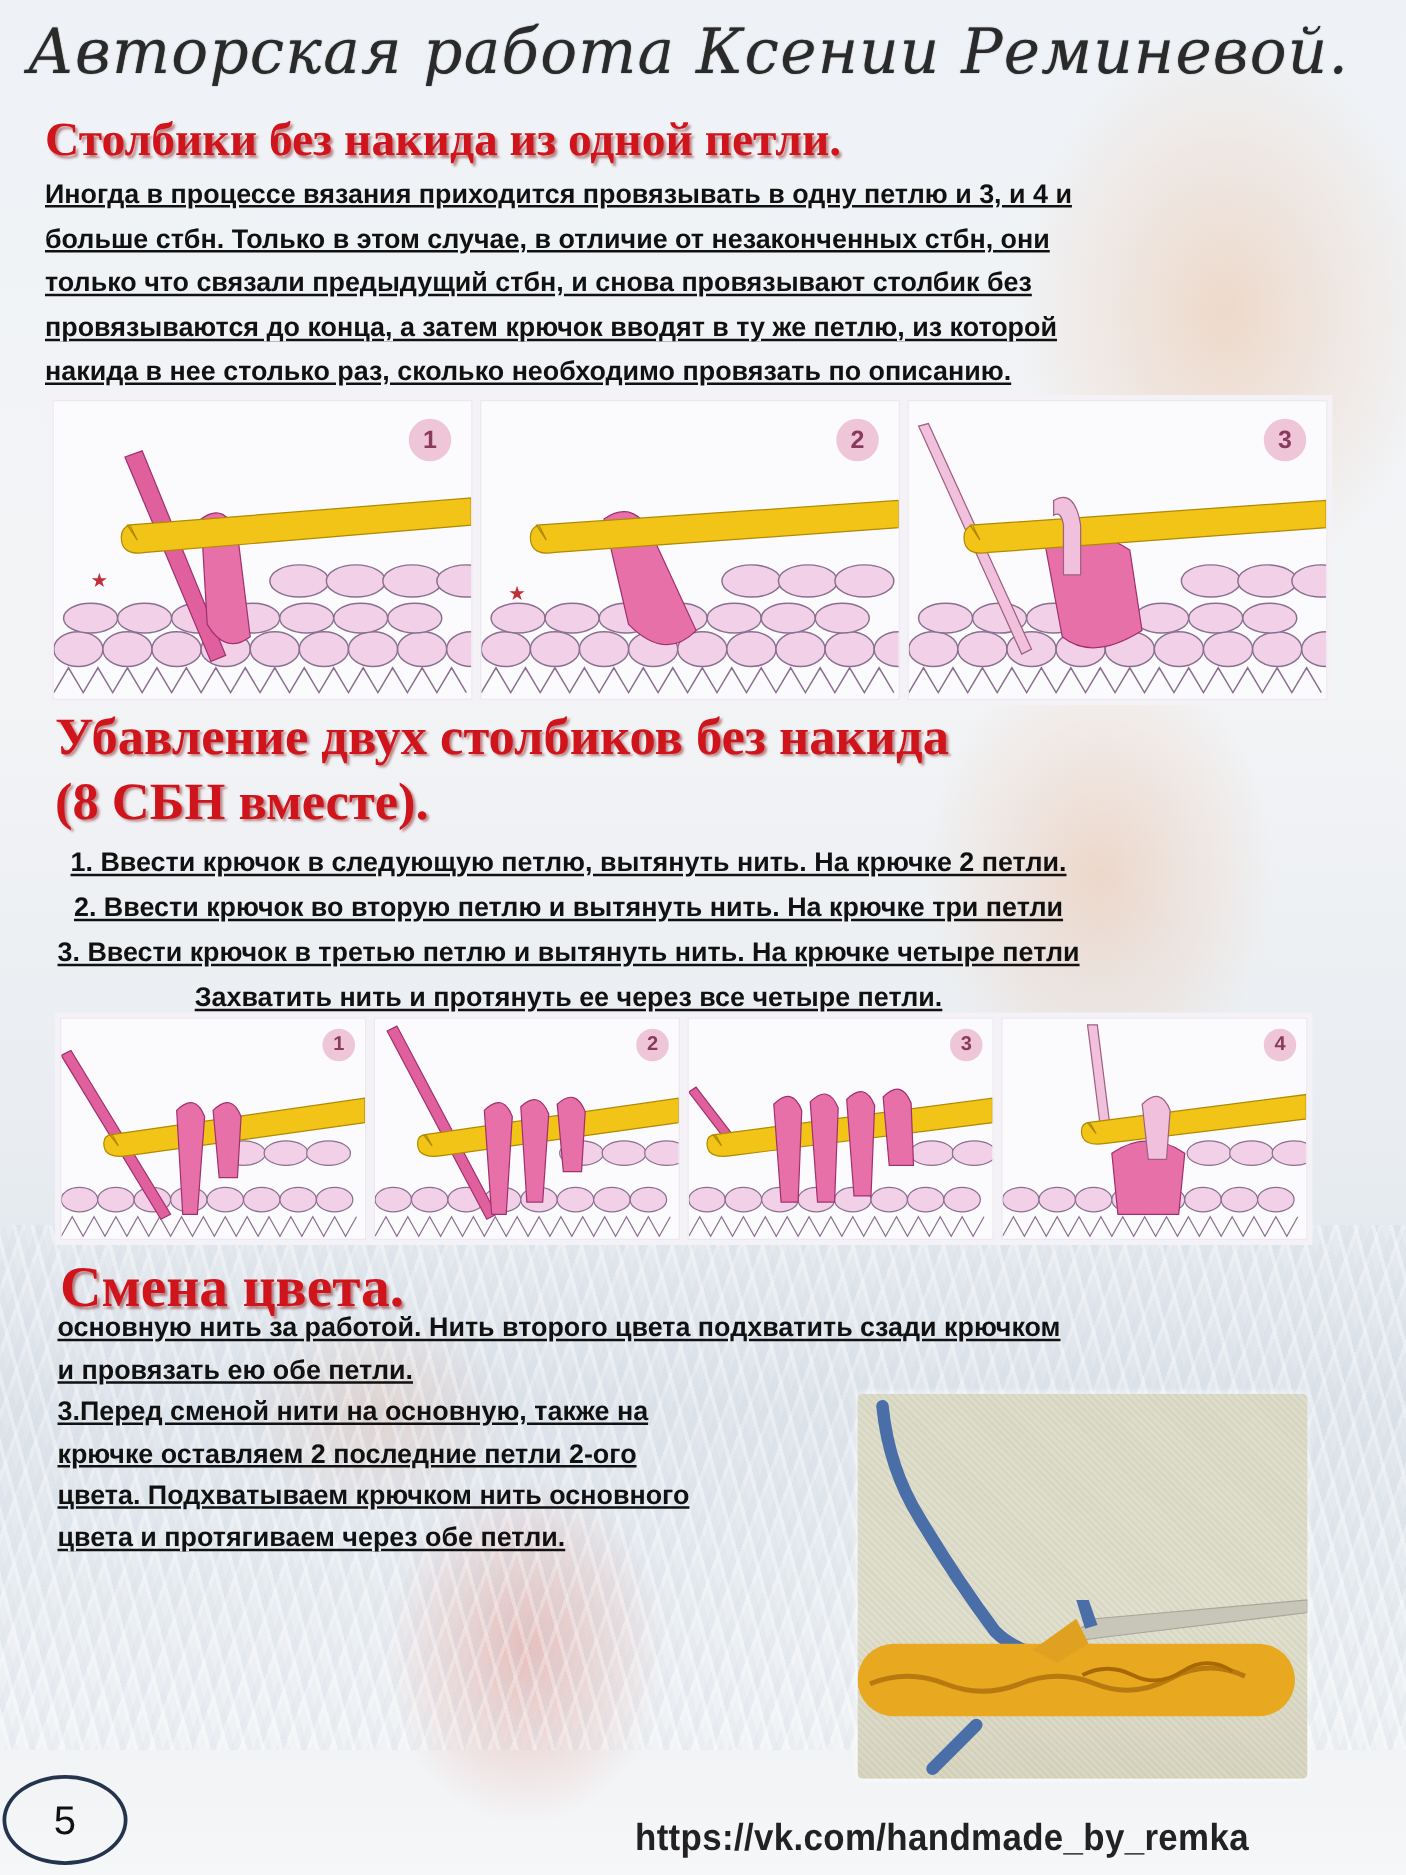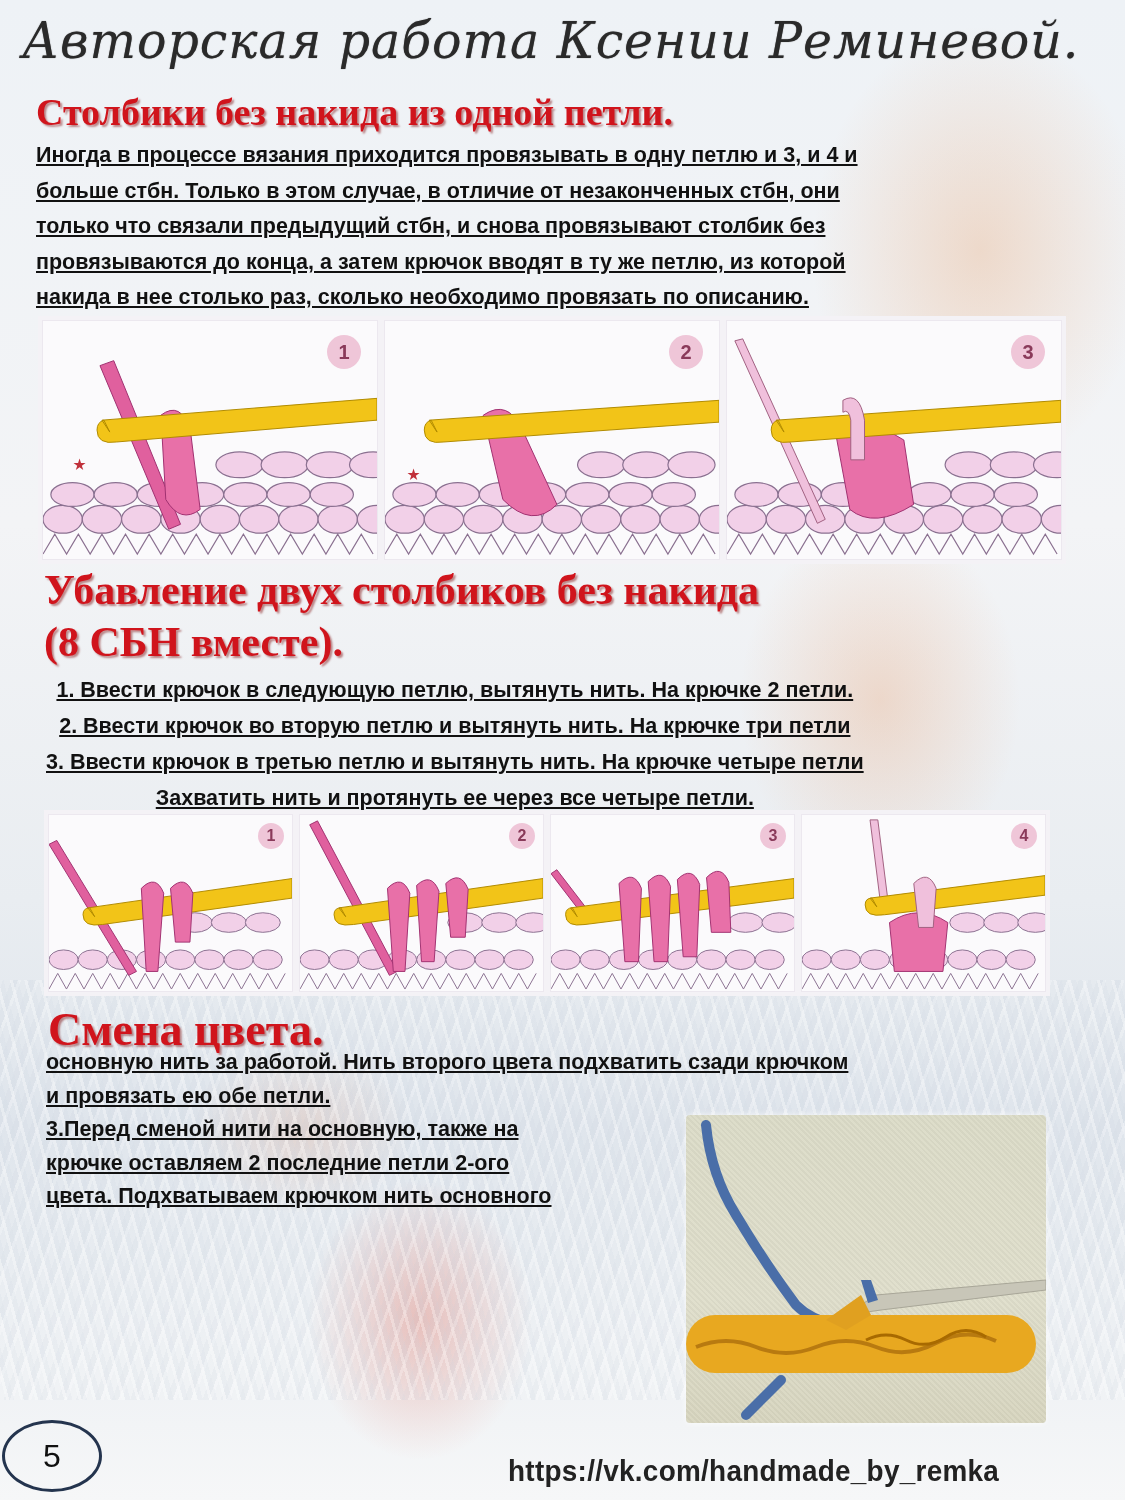--- a/index.html
+++ b/index.html
@@ -310,20 +310,21 @@
   </div>
 </div>
 
 <div class="abs heading-red h3">Смена цвета.</div>
 <div class="abs para p3">
   <div>основную нить за работой. Нить второго цвета подхватить сзади крючком</div>
   <div>и провязать ею обе петли.</div>
   <div>3.Перед сменой нити на основную, также на</div>
   <div> крючке оставляем 2 последние петли 2-ого</div>
   <div>цвета. Подхватываем крючком нить основного</div>
+  <div>цвета и протягиваем через обе петли.</div>
 </div>
 
 <div class="abs photo">
   <svg viewBox="0 0 360 308" preserveAspectRatio="none">
     <path d="M20 10 Q25 60 50 100 Q80 150 110 190 Q125 205 150 210" fill="none" stroke="#4a6ea8" stroke-width="10" stroke-linecap="round"></path>
     <path d="M160 200 L190 180 L360 165 L360 175 L195 195 Z" fill="#c8c6b8" stroke="#a8a698" stroke-width="1"></path>
     <rect x="0" y="200" width="350" height="58" rx="29" fill="#e8a820"></rect>
     <path d="M10 232 Q40 220 70 232 T130 232 T190 232 T250 228 T310 226" fill="none" stroke="#b87a10" stroke-width="4"></path>
     <path d="M180 225 Q200 215 220 225 T260 222 T300 222" fill="none" stroke="#a86a00" stroke-width="3"></path>
     <path d="M175 165 L185 165 L192 185 L182 188 Z" fill="#4a6ea8"></path>

